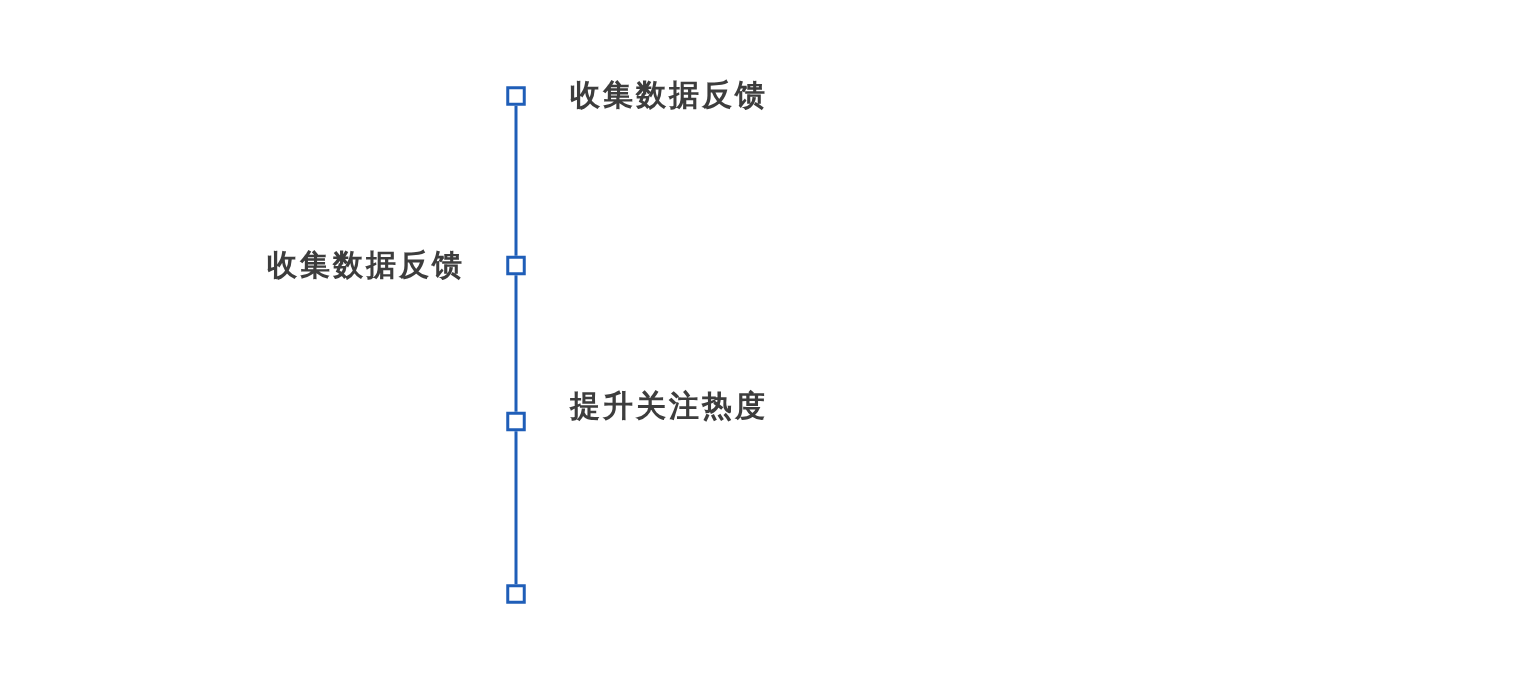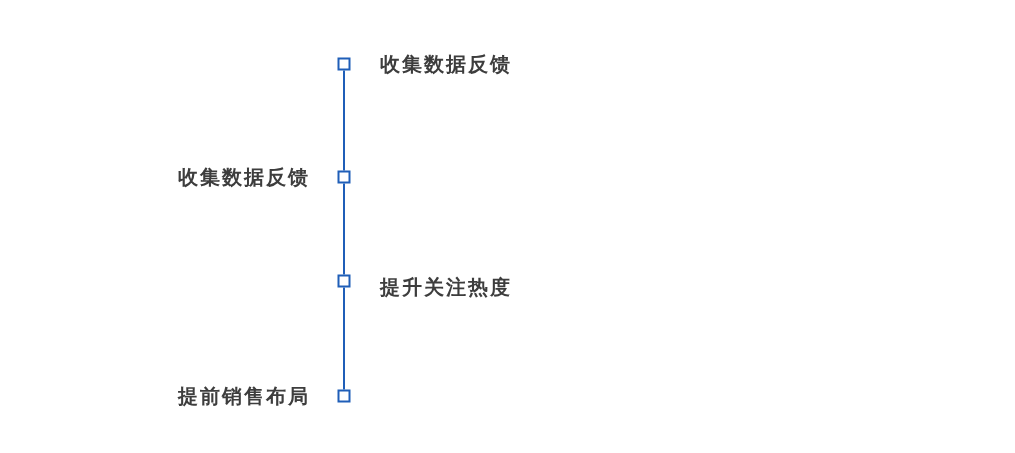--- a/index.html
+++ b/index.html
@@ -61,18 +61,17 @@
 
   <div class="timeline-line"></div>
 
   <div class="marker" style="top:64px"></div>
   <div class="label right" style="top:64px">收集数据反馈</div>
 
   <div class="marker" style="top:177px"></div>
   <div class="label left" style="top:177px">收集数据反馈</div>
 
   <div class="marker" style="top:281px"></div>
-  <div class="label right" style="top:287px">提升关注热度</div>
+  <div class="label right" style="top:271px">提升关注热度</div>
 
   <div class="marker" style="top:396px"></div>
-  <div class="label left" style="top:396px">提前销售布局</div>
 
 </div>
 
 </body></html>

